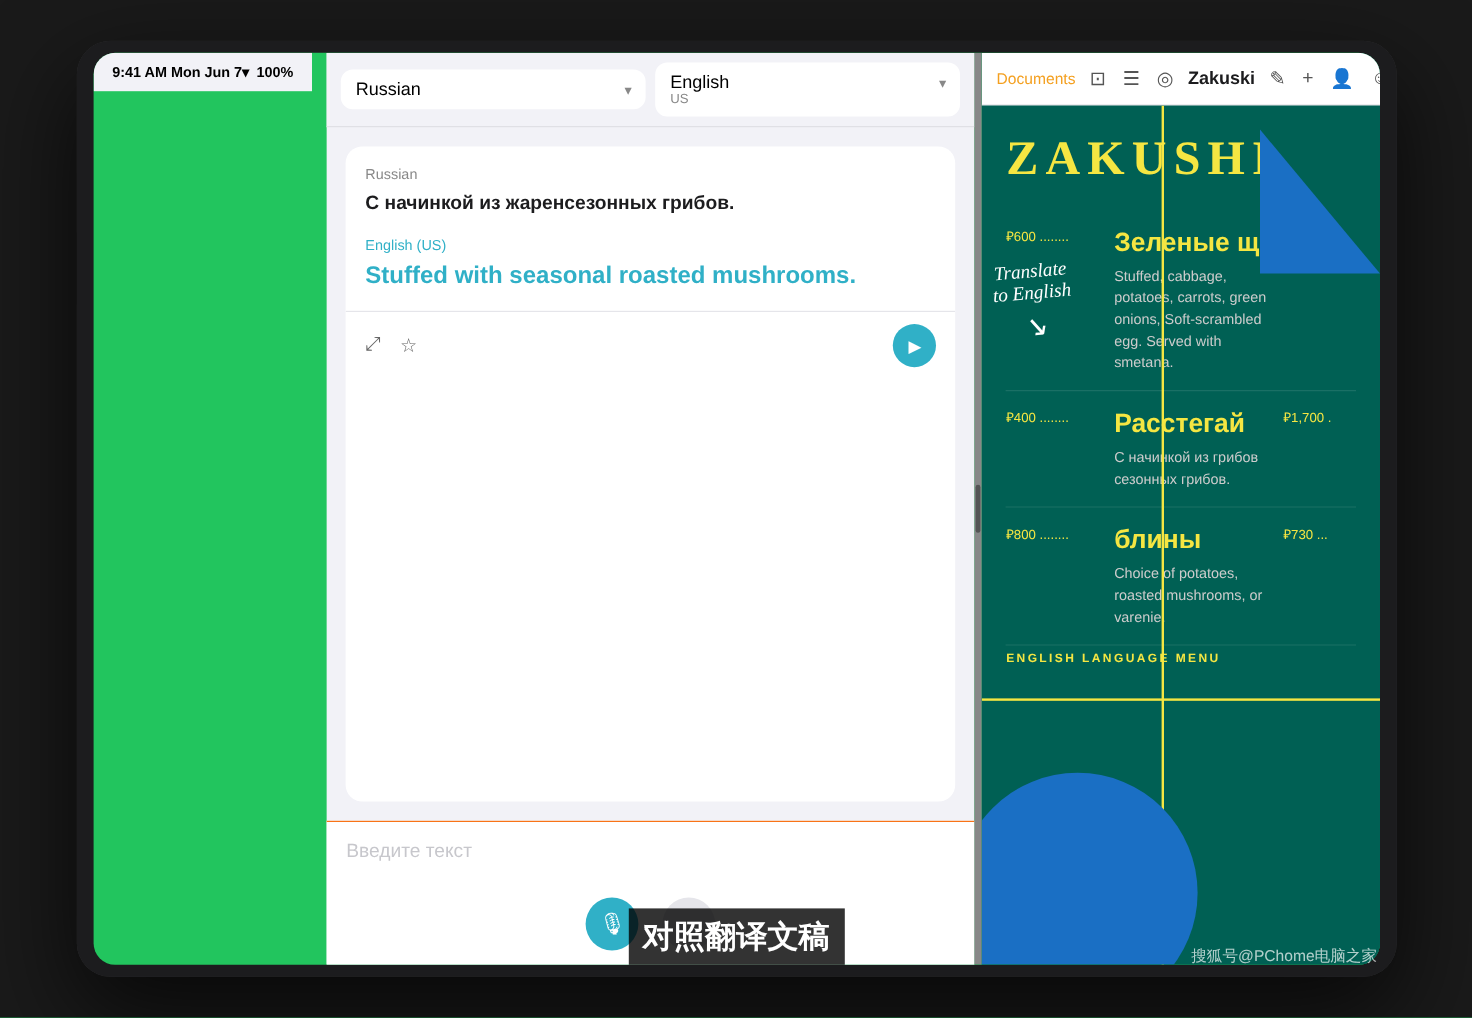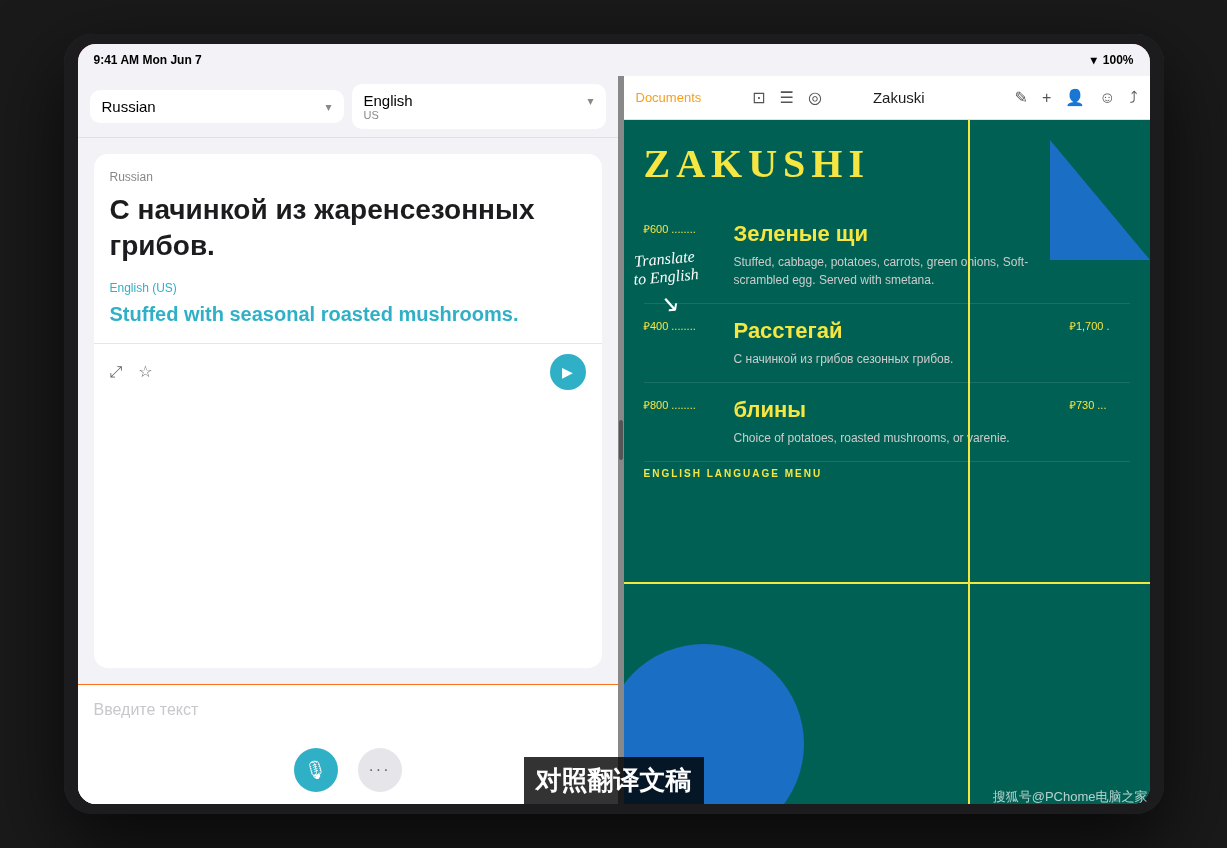--- a/index.html
+++ b/index.html
@@ -45,22 +45,23 @@
       background: #111;
       border-radius: 3px 0 0 3px;
     }
 
     .ipad-screen {
       width: 100%;
       height: 100%;
       border-radius: 18px;
       overflow: hidden;
       display: flex;
-      flex-direction: column;
-      background: #fca5a5;
+      flex-direction: row;
+      background: #22c55e;
+      gap: 12px;
     }
 
     
     .status-bar {
       height: 32px;
       background: #f2f2f7;
       display: flex;
       align-items: center;
       padding: 0 16px;
       font-size: 12px;
@@ -136,21 +137,21 @@
       overflow: hidden;
     }
 
     .lang-label-small {
       font-size: 12px;
       color: #888;
       margin-bottom: 8px;
     }
 
     .source-text {
-      font-size: 28px;
+      font-size: 16px;
       font-weight: 600;
       color: #1c1c1e;
       line-height: 1.3;
     }
 
     .translated-label {
       font-size: 12px;
       color: #30b0c7;
       margin-top: 16px;
       margin-bottom: 6px;
@@ -280,21 +281,21 @@
       align-items: center;
     }
 
     .toolbar-icon {
       color: #555;
       font-size: 16px;
     }
 
     .doc-title {
       font-size: 15px;
-      font-weight: 400;
+      font-weight: 700;
       color: #1c1c1e;
       margin: 0 auto;
     }
 
     
     .menu-content {
       flex: 1;
       background: #006054;
       position: relative;
       overflow: hidden;

